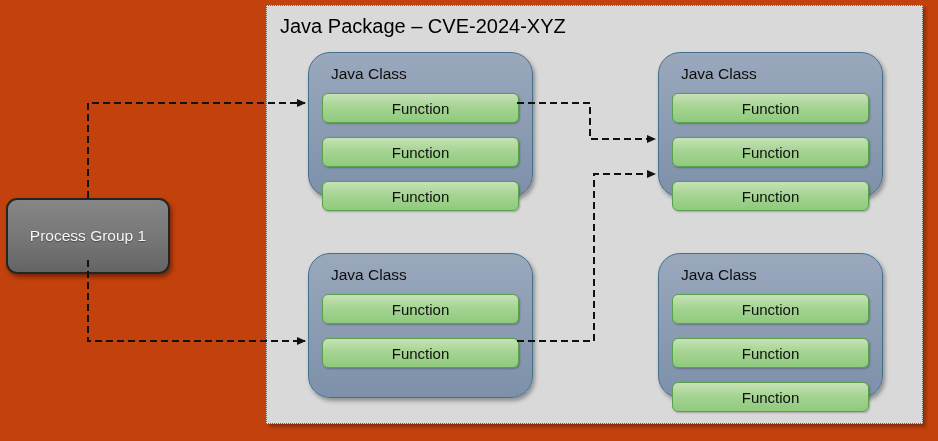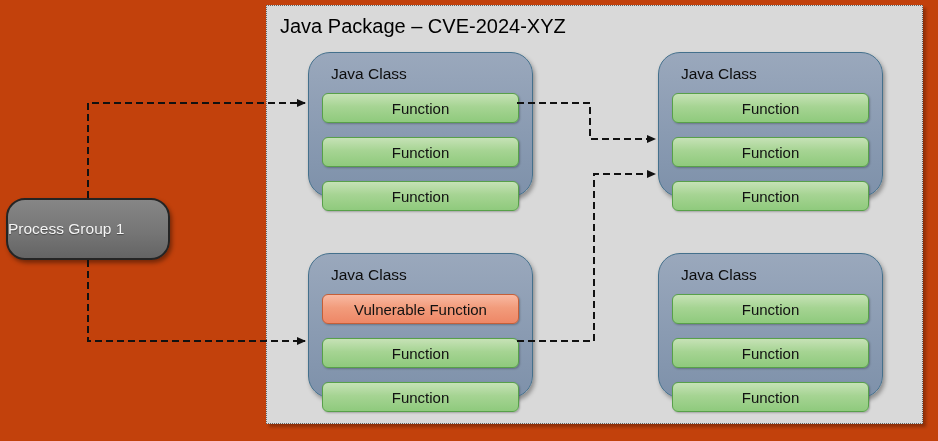--- a/index.html
+++ b/index.html
@@ -55,27 +55,27 @@
     display:flex;align-items:center;justify-content:center;
     font-size:15px;color:#111111;
     box-shadow:1px 1px 2px rgba(0,0,0,0.25);
   }
   .fbar.vulnerable{
     background:linear-gradient(180deg,#f8b9a2 0%,#f29c7c 45%,#ee8766 100%);
     border-color:#c55f38;
   }
   .process{
     position:absolute;
-    left:6px;top:198px;width:164px;height:62px;
-    border-radius:19px;
+    left:6px;top:198px;width:164px;height:76px;
+    border-radius:11px;
     background:linear-gradient(180deg,#868686 0%,#767676 55%,#646464 100%);
     border:2px solid #242424;
     box-shadow:2px 3px 4px rgba(0,0,0,0.4);
     box-sizing:border-box;
-    display:flex;align-items:center;justify-content:flex-start;
+    display:flex;align-items:center;justify-content:center;
   }
   .process-label{
     color:#f5f5f5;
     font-size:15.5px;
     text-shadow:0 1px 1px rgba(0,0,0,0.4);
   }
   .connectors{
     position:absolute;left:0;top:0;width:938px;height:441px;
     pointer-events:none;
   }
@@ -98,21 +98,20 @@
 
   <div class="jclass c2">
     <div class="jclass-title">Java Class</div>
     <div class="fbar">Function</div>
     <div class="fbar">Function</div>
     <div class="fbar">Function</div>
   </div>
 
   <div class="jclass c3">
     <div class="jclass-title">Java Class</div>
-    <div class="fbar vulnerable">Vulnerable Function</div>
     <div class="fbar">Function</div>
     <div class="fbar">Function</div>
   </div>
 
   <div class="jclass c4">
     <div class="jclass-title">Java Class</div>
     <div class="fbar">Function</div>
     <div class="fbar">Function</div>
     <div class="fbar">Function</div>
   </div>

